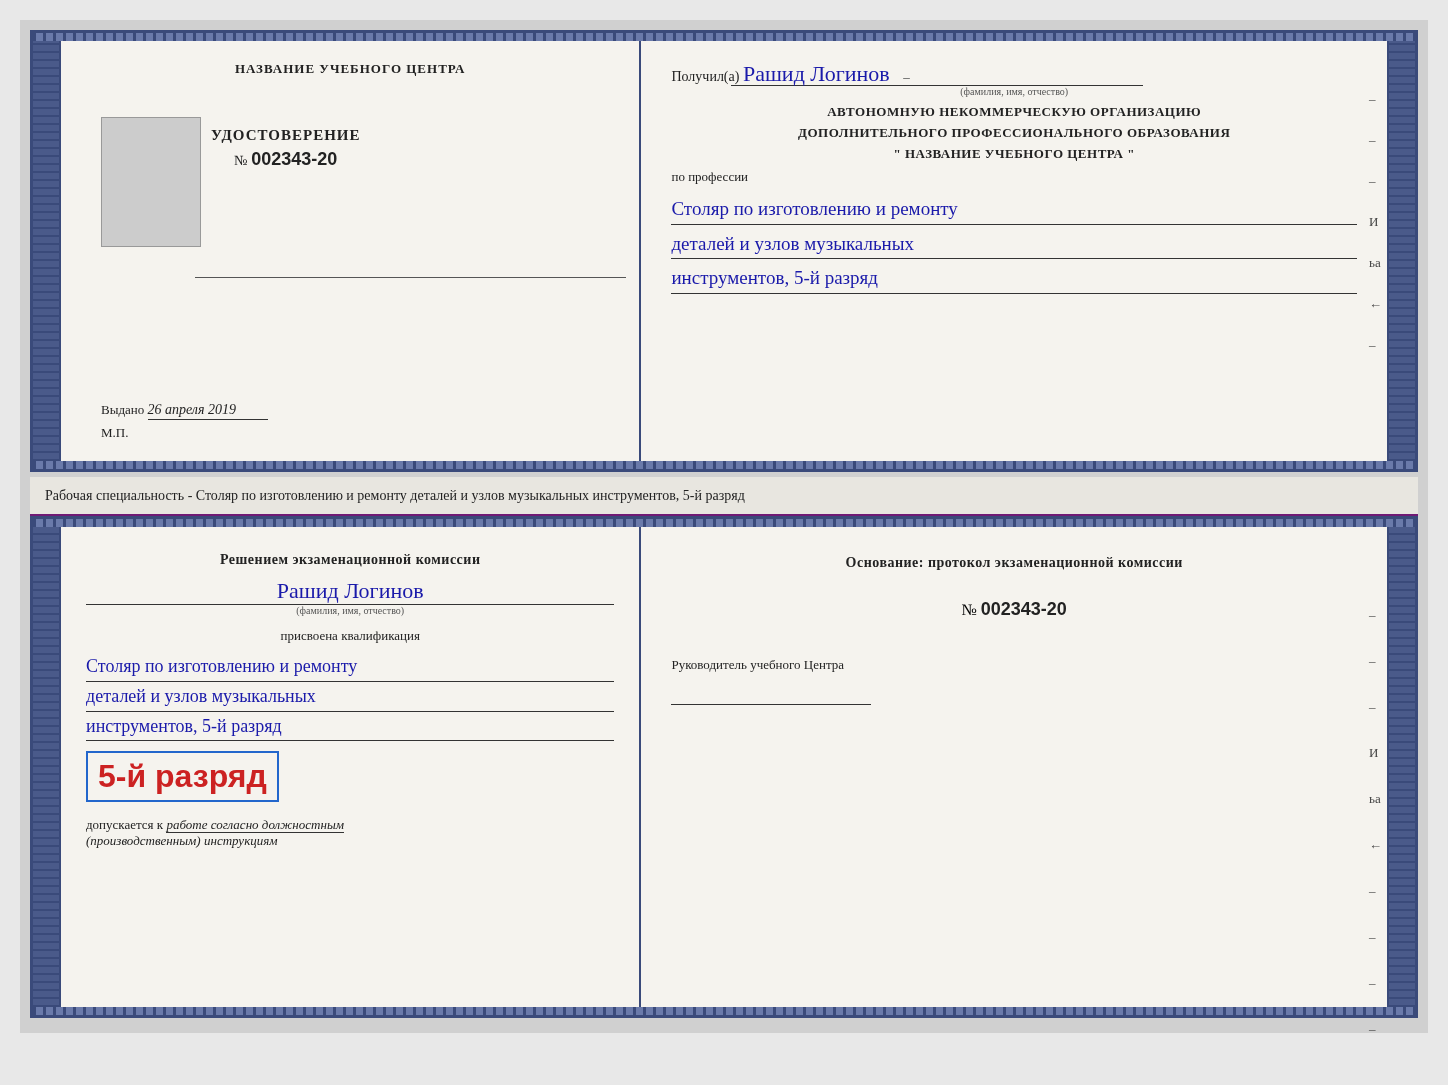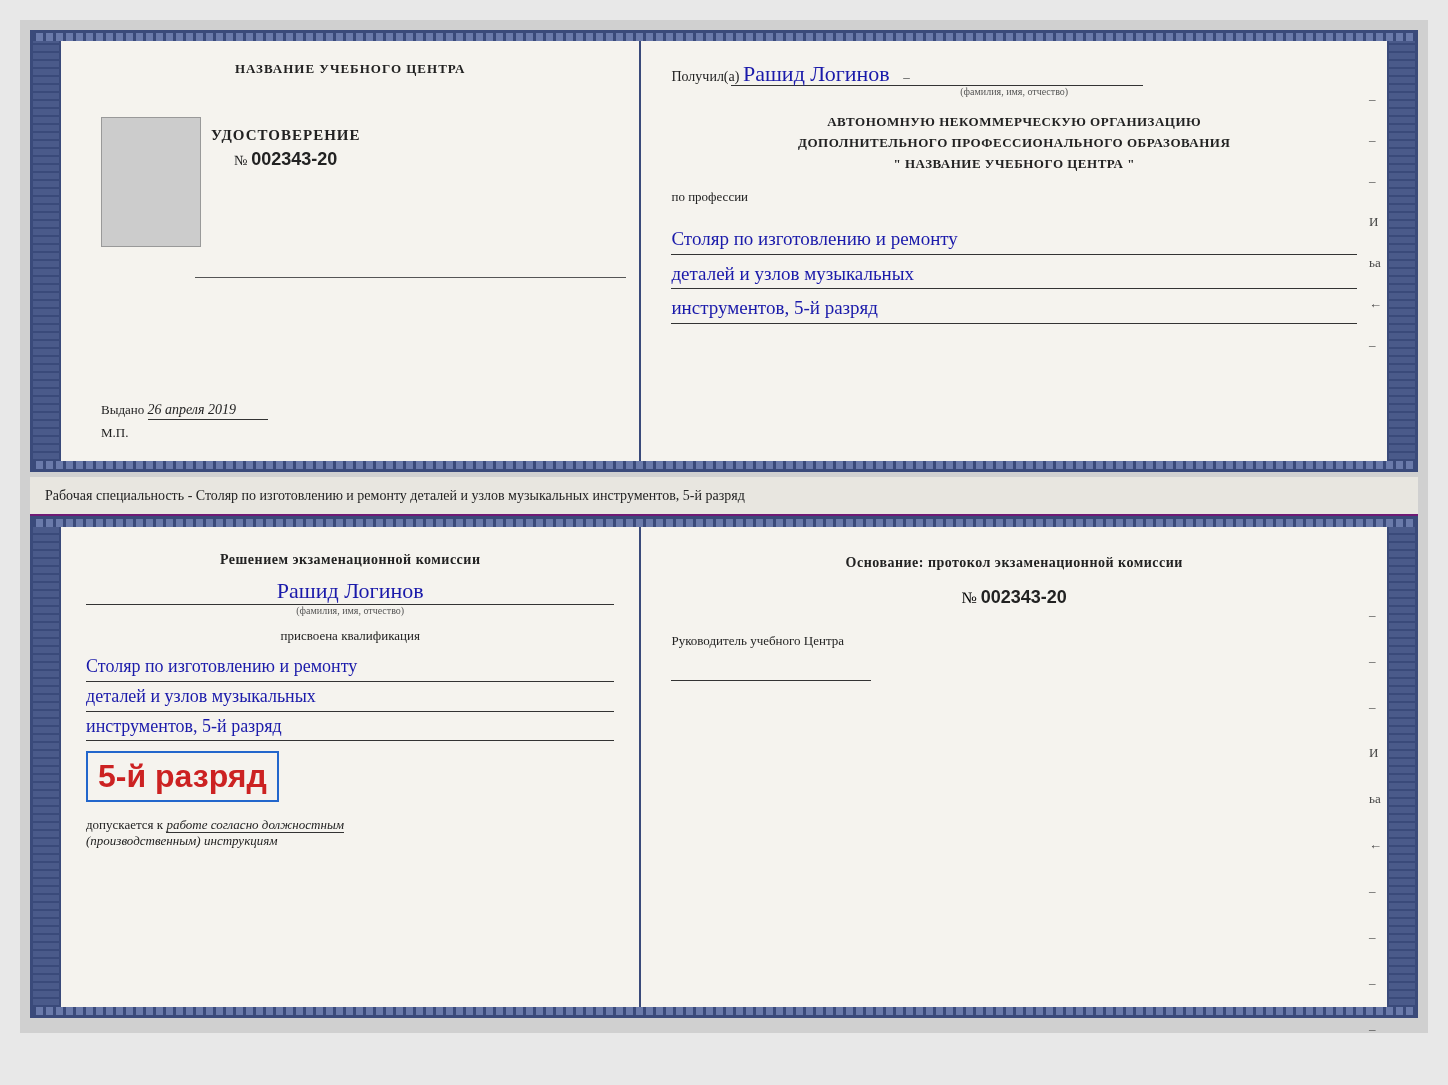--- a/index.html
+++ b/index.html
@@ -117,21 +117,21 @@
       border-bottom: 1px solid #333;
       min-width: 120px;
     }
 
     
     .cert-right-panel {
       flex: 1;
       padding: 20px 30px;
       display: flex;
       flex-direction: column;
-      gap: 15px;
+      gap: 5px;
       position: relative;
     }
 
     .poluchil-line {
       font-size: 14px;
       color: #222;
     }
 
     .poluchil-name {
       font-family: 'Brush Script MT', cursive;
@@ -282,21 +282,21 @@
       font-size: 13px;
       color: #222;
     }
 
     
     .cert-bottom-right {
       flex: 1;
       padding: 25px 30px;
       display: flex;
       flex-direction: column;
-      gap: 3px;
+      gap: 15px;
       position: relative;
     }
 
     .osnovanie-title {
       font-size: 14px;
       font-weight: bold;
       letter-spacing: 0.5px;
       color: #222;
       text-align: center;
       line-height: 1.6;

